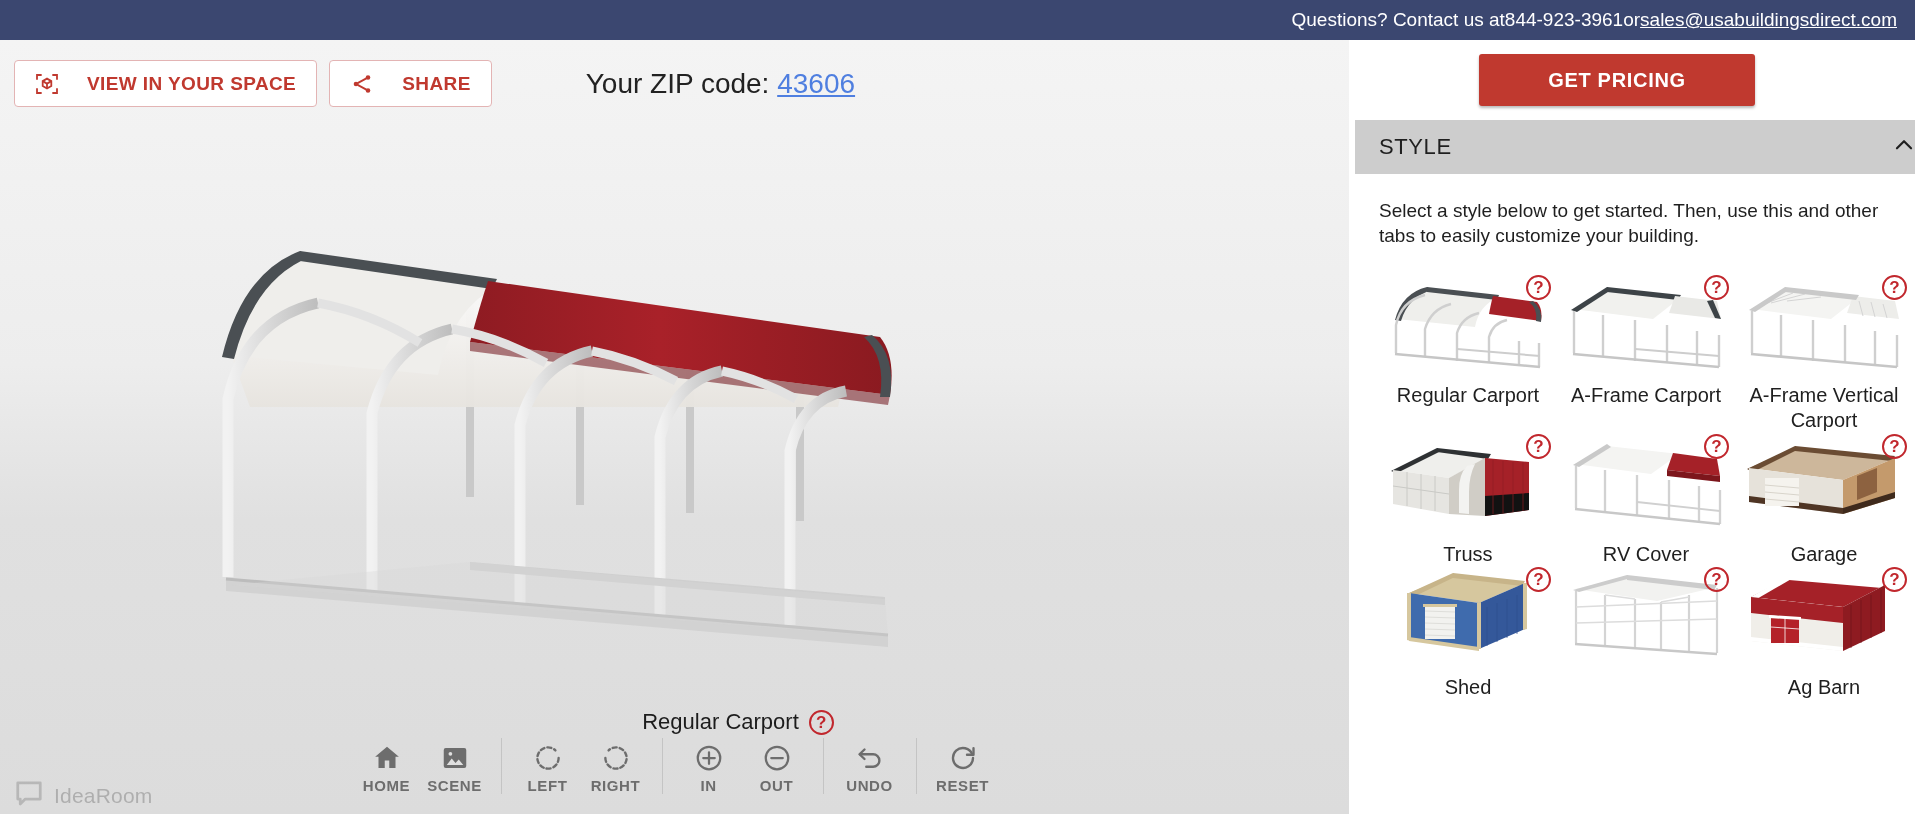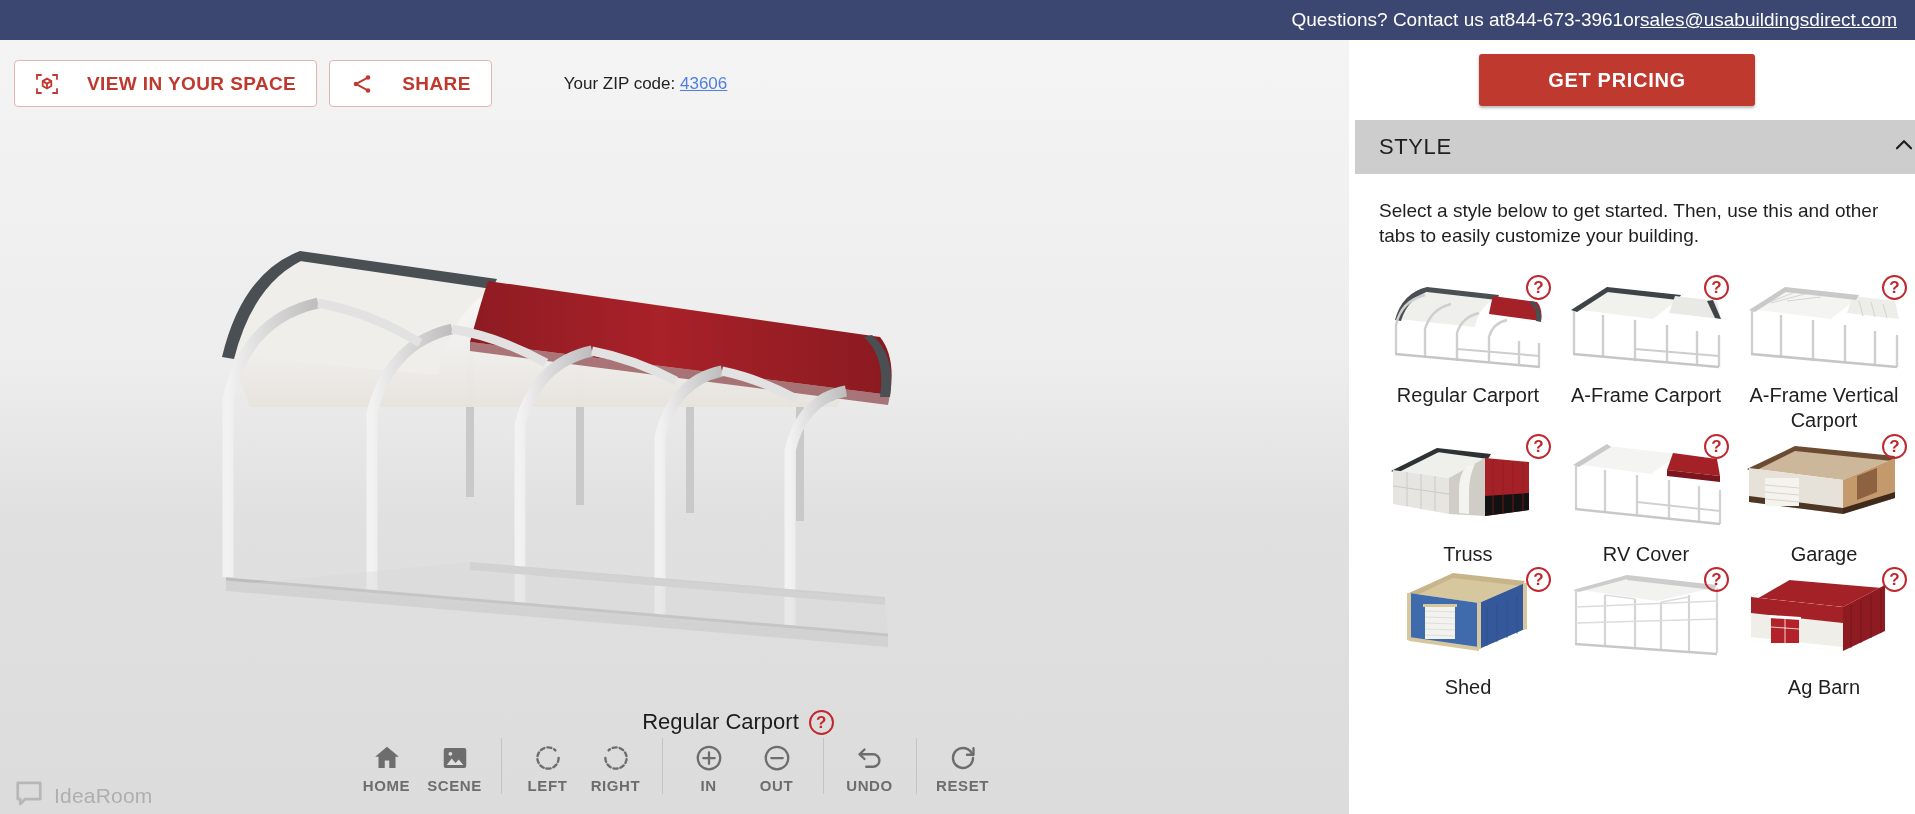--- a/index.html
+++ b/index.html
@@ -34,21 +34,21 @@
   }
   .obtn {
     display: flex; align-items: center; gap: 28px;
     height: 47px; padding: 0 20px;
     border: 1px solid #e3b4b4; border-radius: 4px; background: #ffffff;
     color: #c0392f; font-size: 19px; font-weight: 700; letter-spacing: .4px;
     cursor: pointer; white-space: nowrap;
   }
   .obtn svg { display: block; }
   .zipline {
-    margin-left: 60px; font-size: 17px; color: #222; white-space: nowrap;
+    margin-left: 82px; font-size: 28px; color: #222; white-space: nowrap;
   }
   .zipline a { color: #4f7fe0; text-decoration: underline; }
 
   
   .stage { position: relative; flex: 1 1 auto; }
   .stage svg.model { position: absolute; left: 0; top: 0; }
   .caption {
     position: absolute; left: 578px; top: 602px; width: 320px;
     text-align: center; pointer-events: none;
   }
@@ -115,21 +115,21 @@
     line-height: 1.28; max-width: 170px;
   }
 </style>
 </head>
 <body>
 
 <div class="app">
 
   <div class="topbar">
     <span>Questions? Contact us at </span>
-      <span>844-673-3961</span>
+      <span>844-923-3961</span>
       <span> or </span>
       <a href="#">sales@usabuildingsdirect.com</a>
   </div>
 
   <div class="body">
 
     <div class="viewer">
 
       <div class="viewer-top">
         <button class="obtn">

